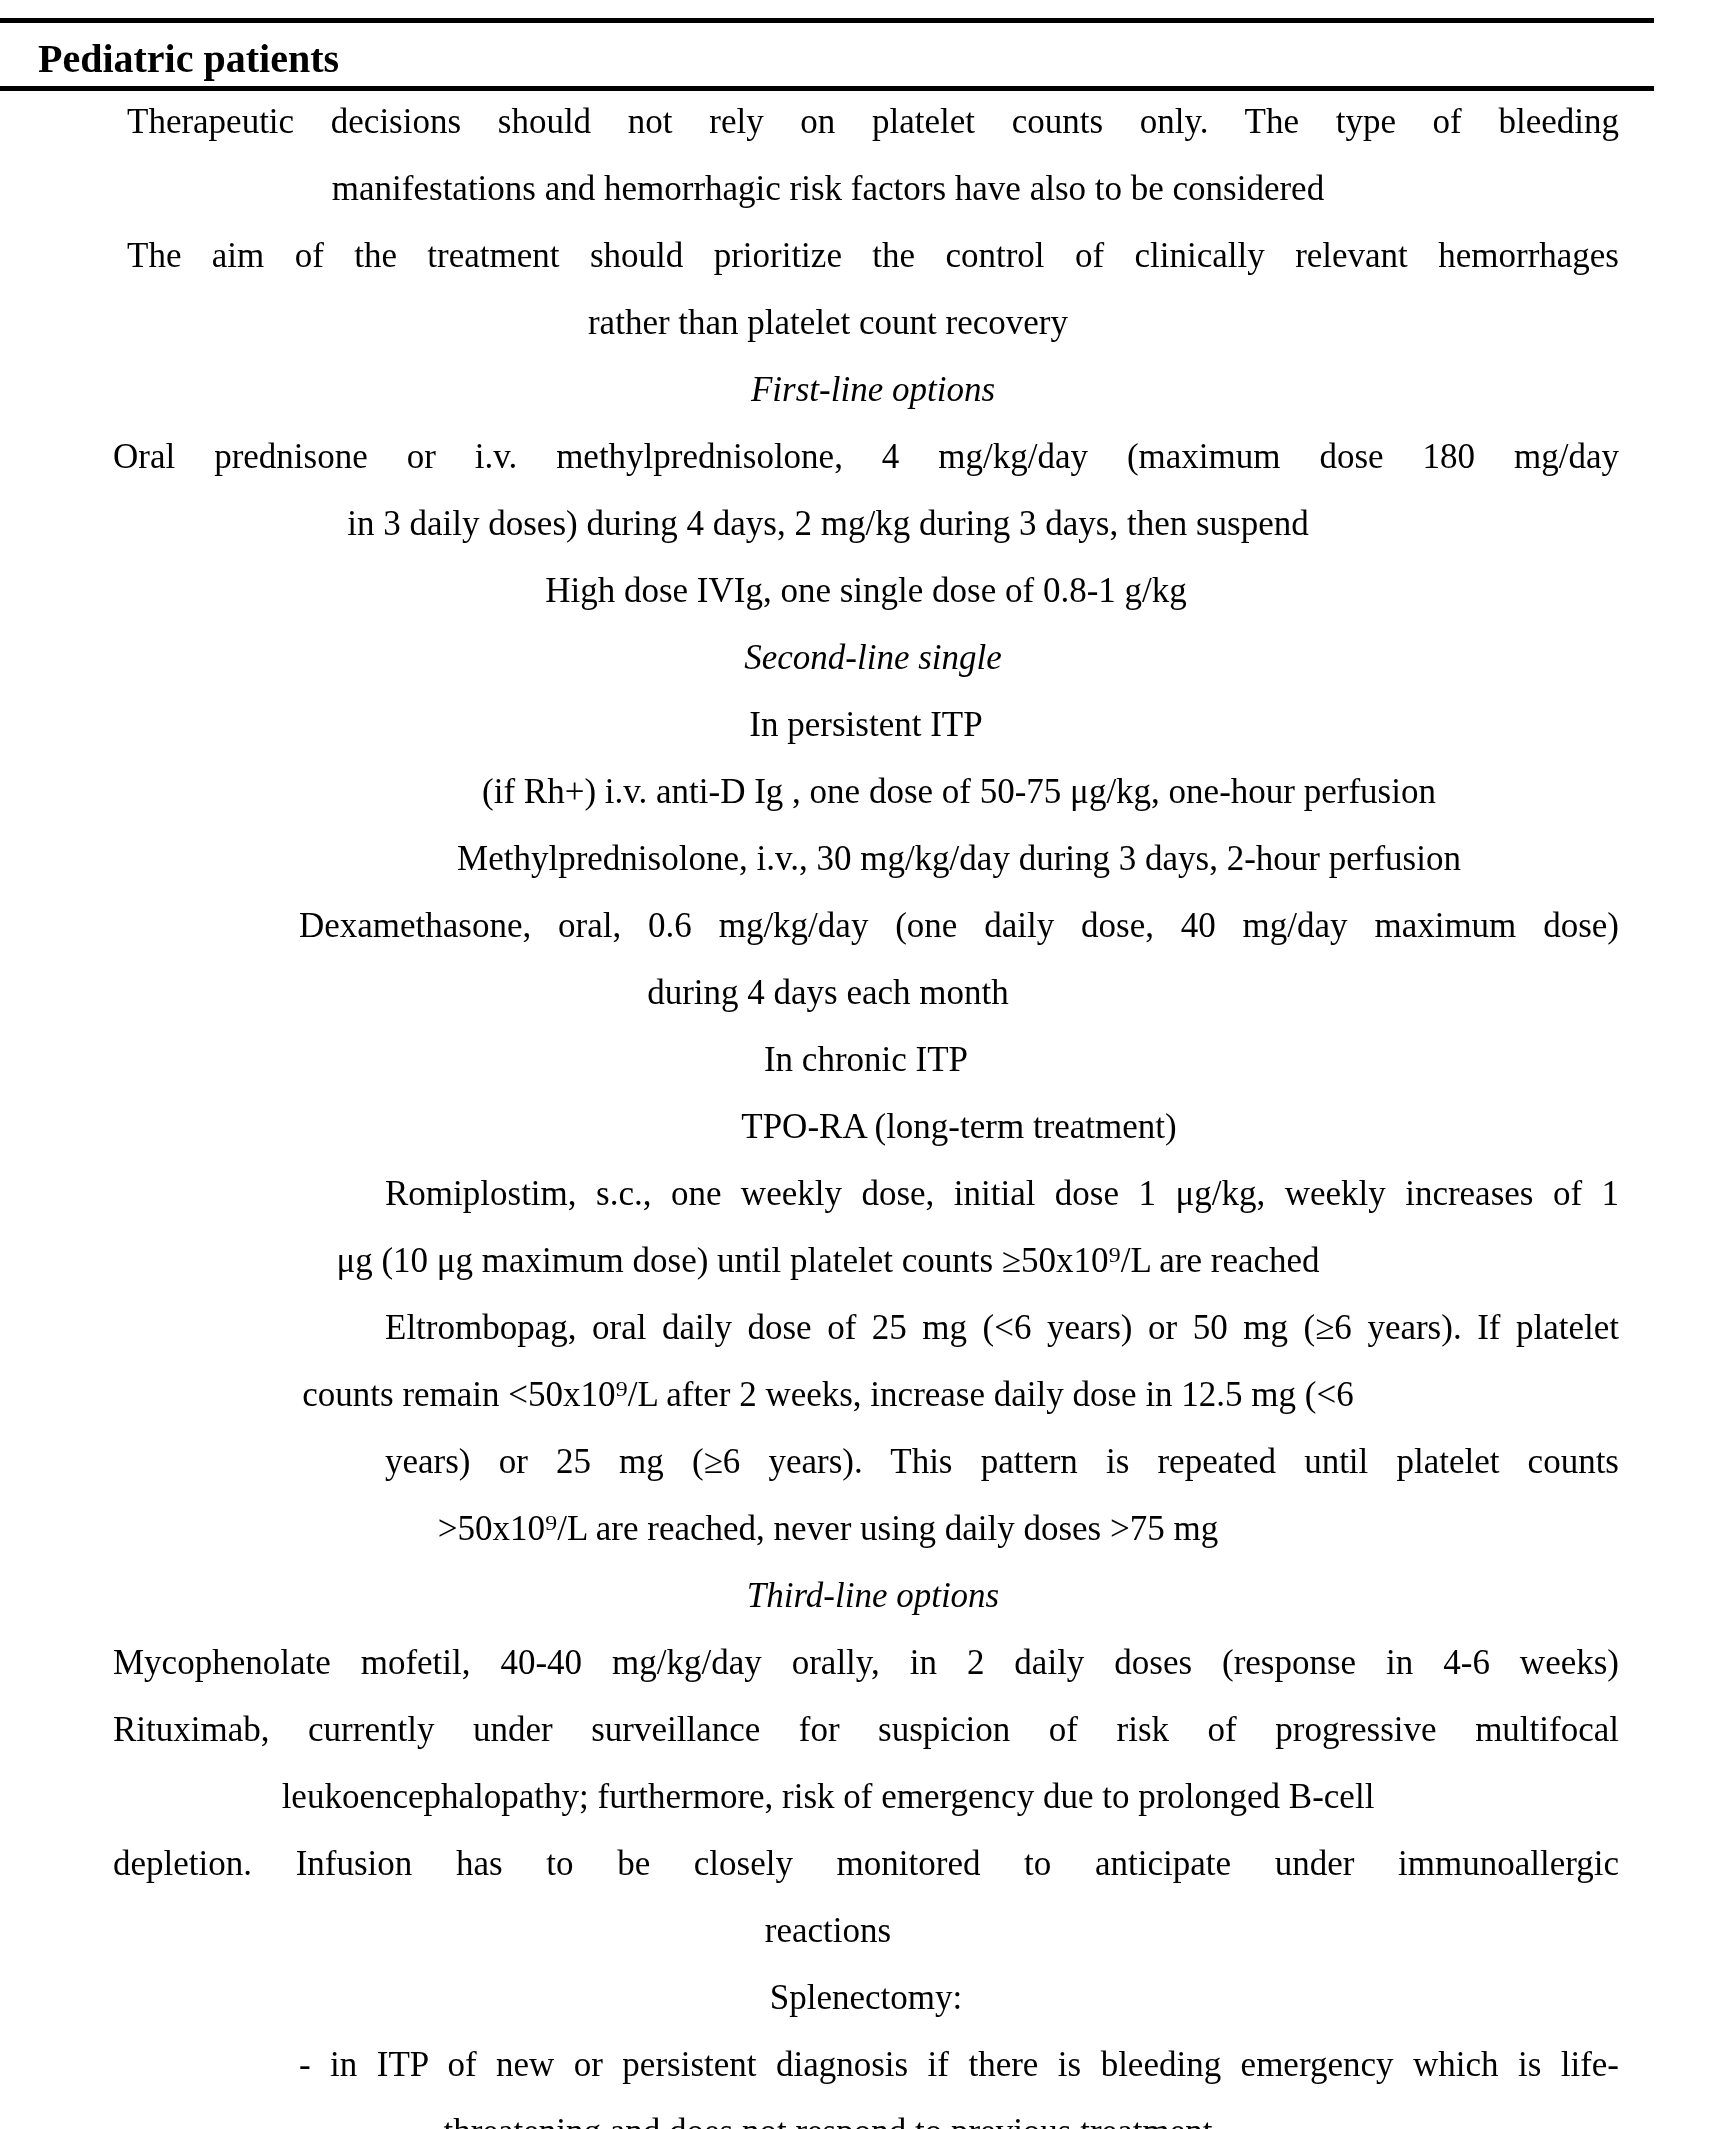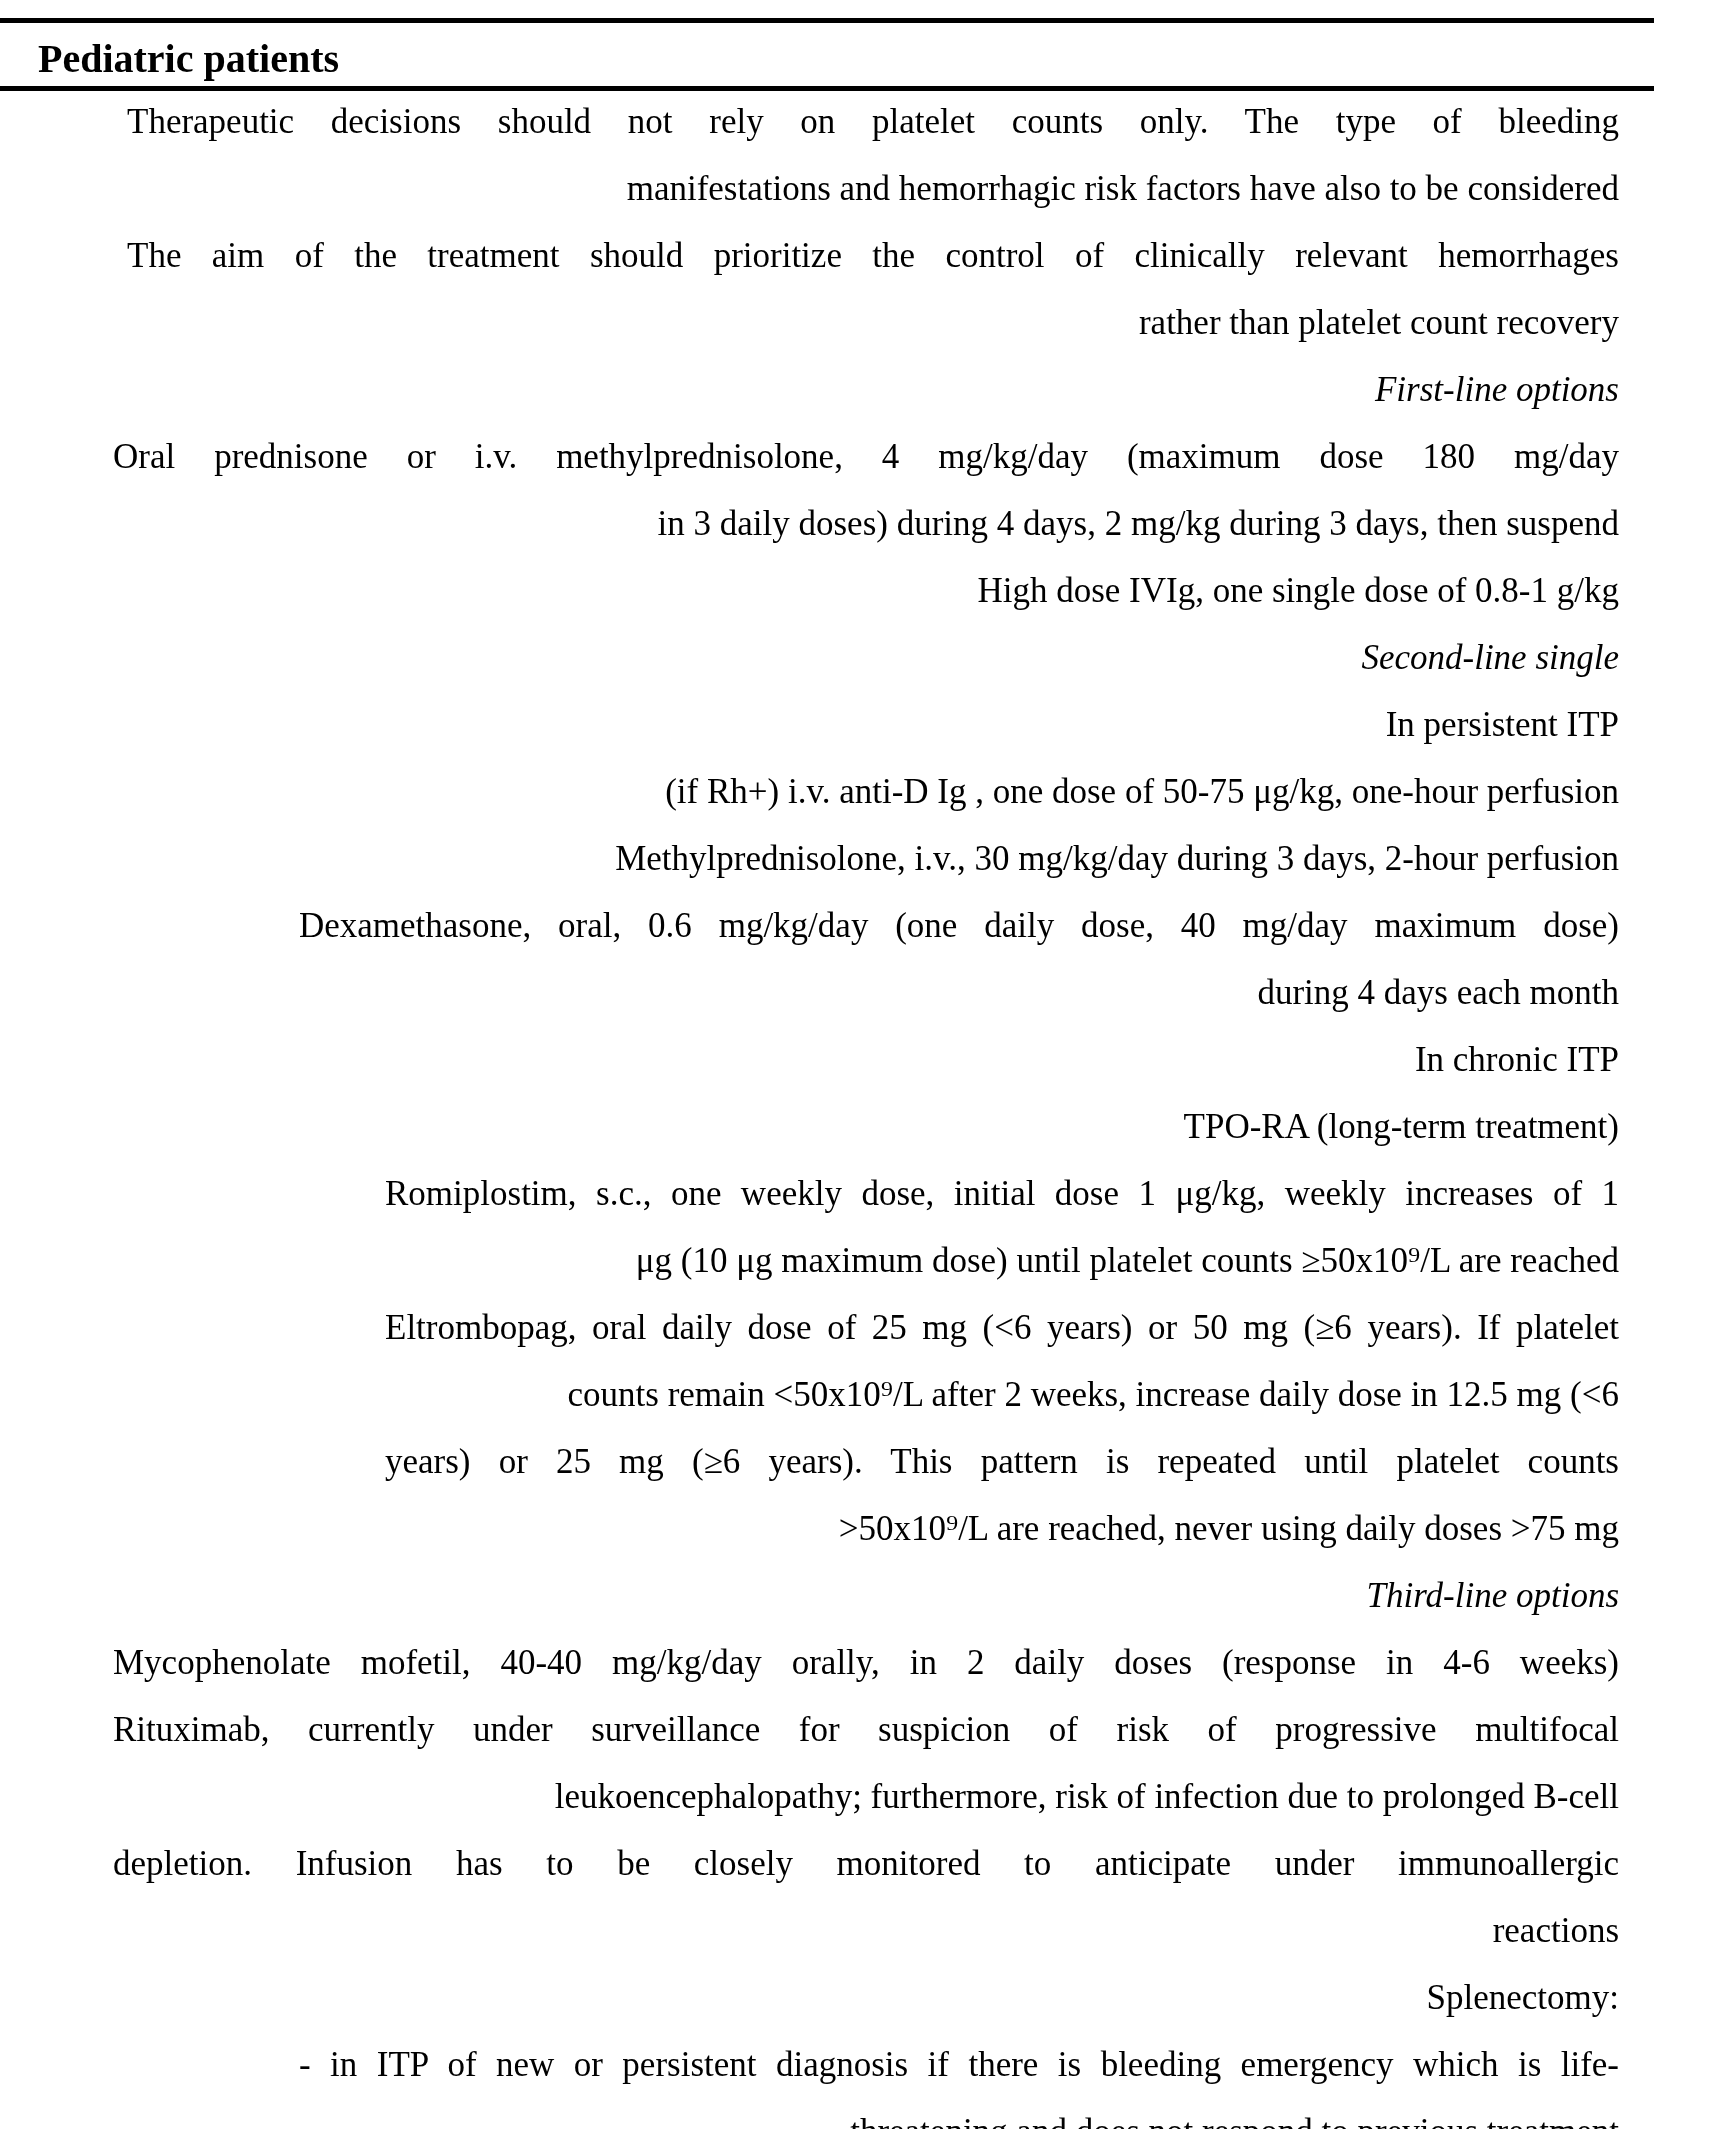--- a/index.html
+++ b/index.html
@@ -40,21 +40,21 @@
     position: absolute;
     top: 88px;
     left: 0;
     right: 0;
   }
   .line {
     font-size: 35px;
     line-height: 67px;
     white-space: normal;
     padding-right: 35px;
-    text-align: right;
+    text-align: center;
   }
   .line.justified {
     text-align: justify;
     text-align-last: justify;
   }
   .line.italic { font-style: italic; }
   .indent-0 { padding-left: 37px; }
   .indent-1 { padding-left: 127px; }
   .indent-2 { padding-left: 113px; }
   .indent-3 { padding-left: 299px; }
@@ -86,21 +86,21 @@
       <div class="line indent-3">TPO-RA (long-term treatment)</div>
       <div class="line indent-4 justified">Romiplostim, s.c., one weekly dose, initial dose 1 μg/kg, weekly increases of 1</div>
       <div class="line indent-0">μg (10 μg maximum dose) until platelet counts ≥50x10⁹/L are reached</div>
       <div class="line indent-4 justified">Eltrombopag, oral daily dose of 25 mg (&lt;6 years) or 50 mg (≥6 years). If platelet</div>
       <div class="line indent-0">counts remain &lt;50x10⁹/L after 2 weeks, increase daily dose in 12.5 mg (&lt;6</div>
       <div class="line indent-4 justified">years) or 25 mg (≥6 years). This pattern is repeated until platelet counts</div>
       <div class="line indent-0">&gt;50x10⁹/L are reached, never using daily doses &gt;75 mg</div>
       <div class="line indent-1 italic">Third-line options</div>
       <div class="line indent-2 justified">Mycophenolate mofetil, 40-40 mg/kg/day orally, in 2 daily doses (response in 4-6 weeks)</div>
       <div class="line indent-2 justified">Rituximab, currently under surveillance for suspicion of risk of progressive multifocal</div>
-      <div class="line indent-0">leukoencephalopathy; furthermore, risk of infection due to prolonged B-cell</div>
+      <div class="line indent-0">leukoencephalopathy; furthermore, risk of emergency due to prolonged B-cell</div>
       <div class="line indent-2 justified">depletion. Infusion has to be closely monitored to anticipate under immunoallergic</div>
       <div class="line indent-0">reactions</div>
       <div class="line indent-2">Splenectomy:</div>
       <div class="line indent-3 justified">- in ITP of new or persistent diagnosis if there is bleeding emergency which is life-</div>
       <div class="line indent-0">threatening and does not respond to previous treatment</div>
     </div>
 </div>
 
 
 </body></html>

